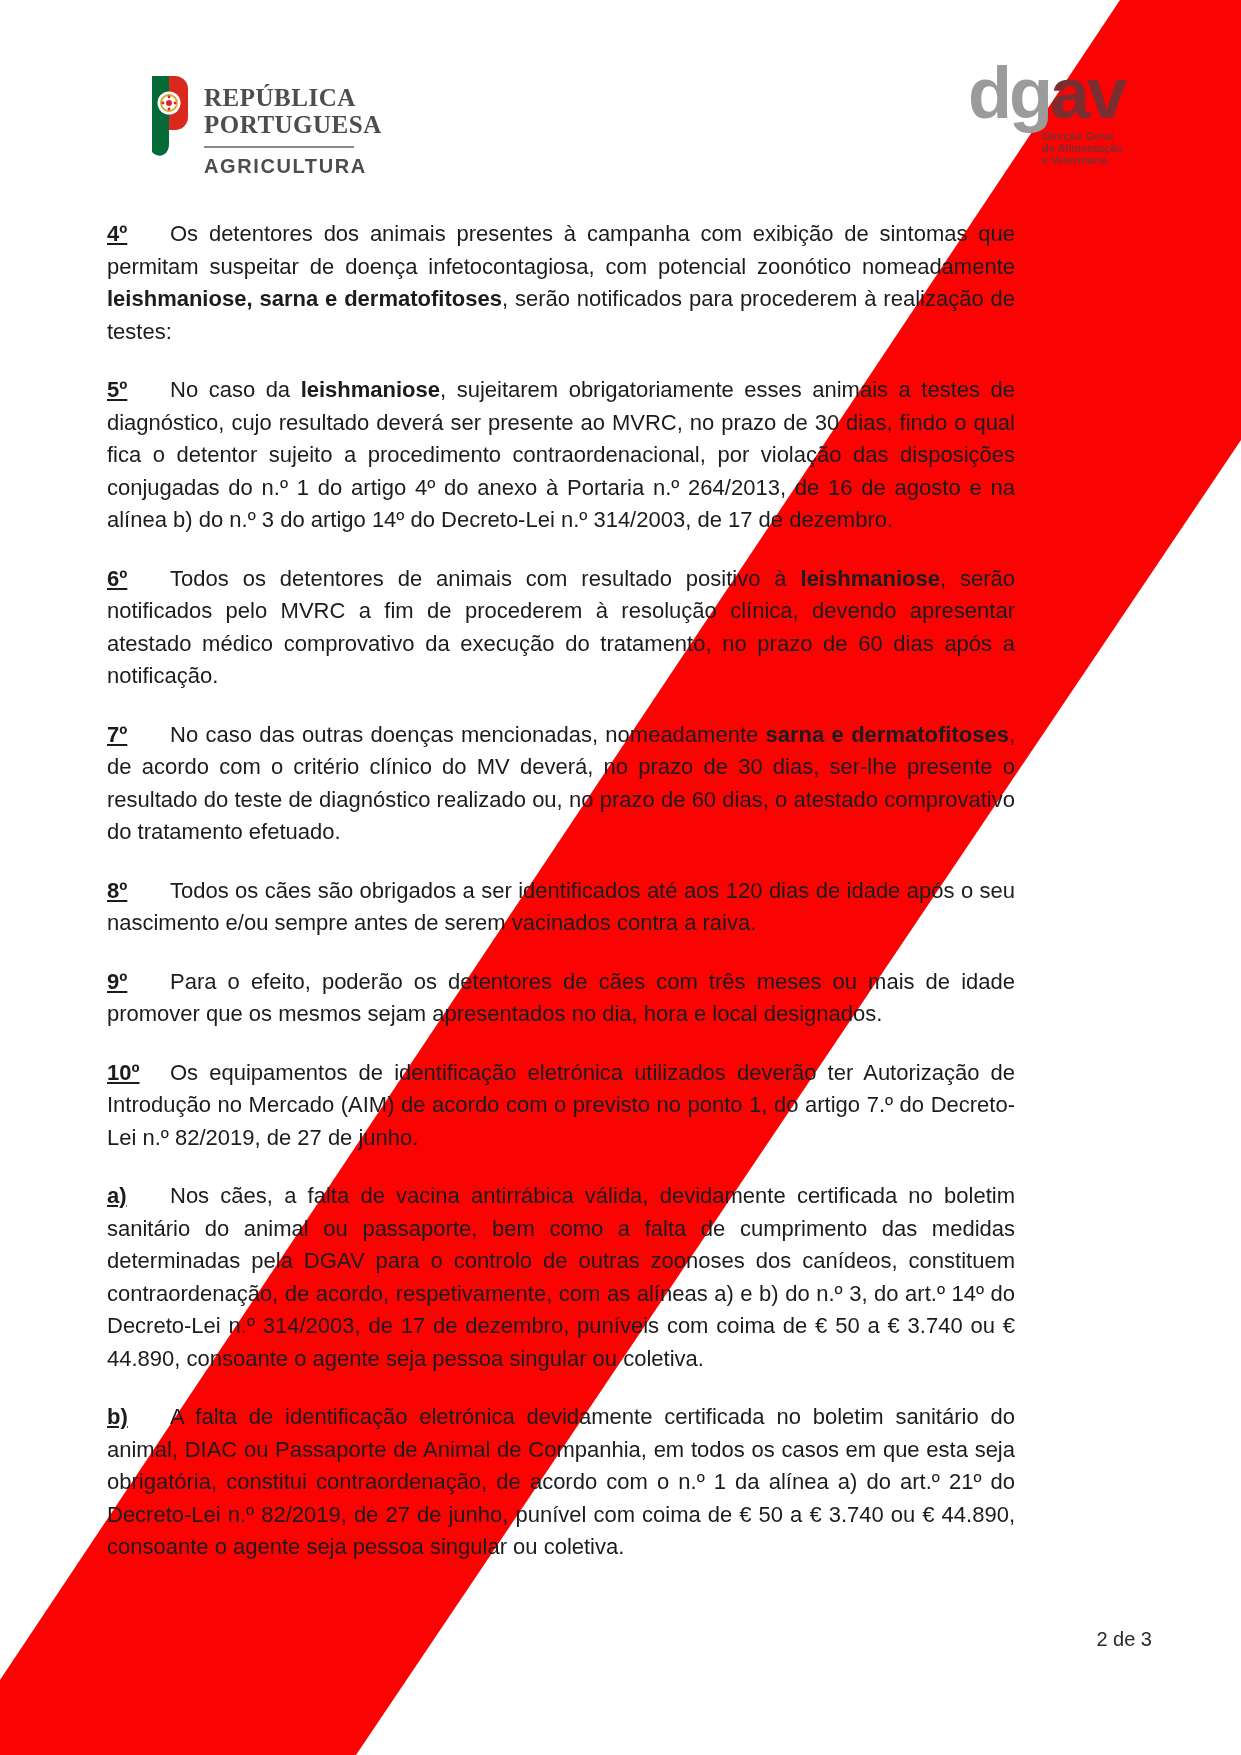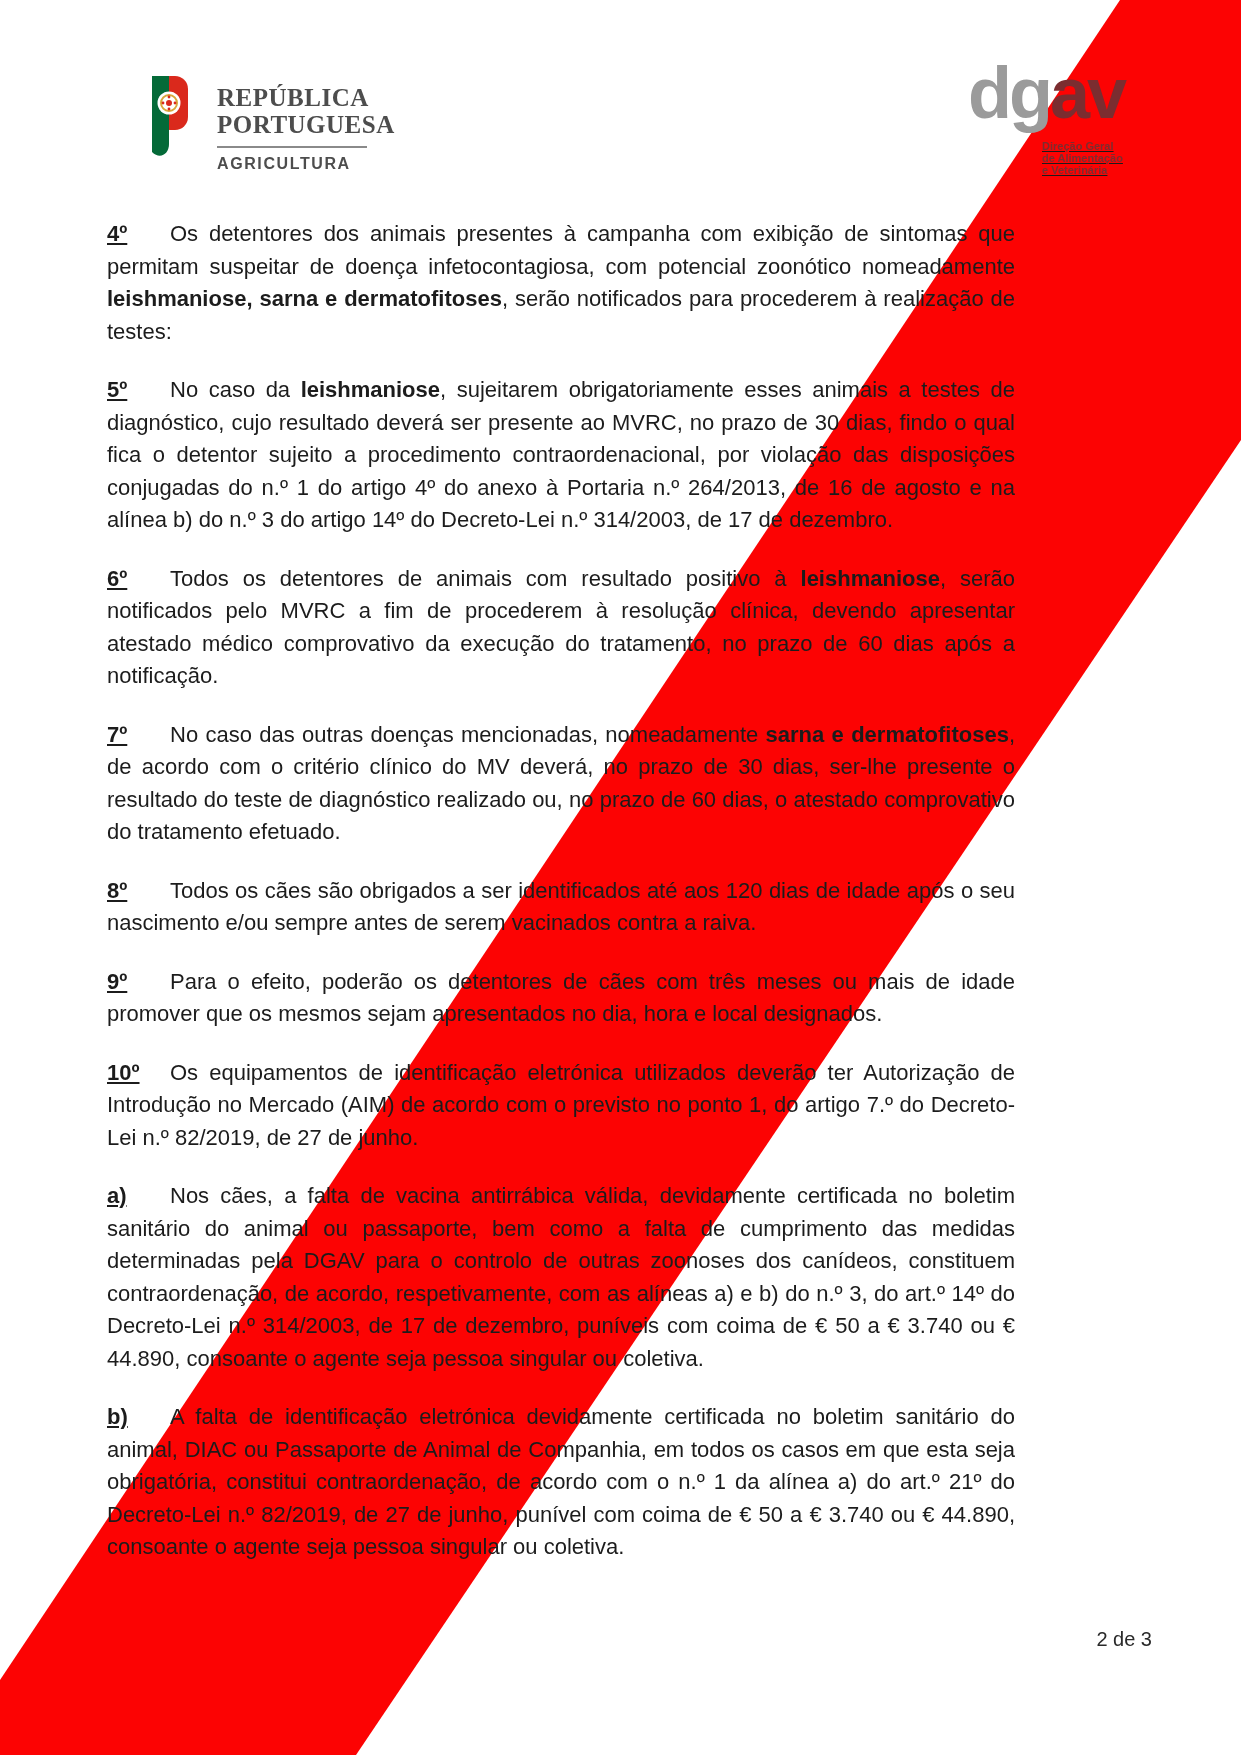--- a/index.html
+++ b/index.html
@@ -18,32 +18,32 @@
     width:1241px;height:1755px;
     background:#ffffff;
     overflow:hidden;
     font-family:"Liberation Sans","DejaVu Sans",sans-serif;
     color:var(--text_dark);
   }
   
   .band{position:absolute;left:0;top:0;width:1241px;height:1755px;z-index:0;}
   .band polygon{fill:var(--watermark_red);}
   
-  .gov-logo{position:absolute;left:150px;top:76px;display:flex;z-index:2;gap:13px;}
+  .gov-logo{position:absolute;left:150px;top:76px;display:flex;z-index:2;}
   .flag-icon{width:38px;height:86px;margin-right:16px;}
   .gov-text{padding-top:8px;}
   .gov-line{font-family:"Liberation Serif","DejaVu Serif",serif;
     font-weight:bold;font-size:25px;line-height:27px;color:var(--logo_gray);letter-spacing:.5px;}
   .gov-rule{width:150px;height:2px;background:#8a8a8a;margin:8px 0 7px 0;}
-  .gov-dept{font-size:16px;font-weight:bold;letter-spacing:1.6px;color:var(--logo_gray);}
+  .gov-dept{font-size:20px;font-weight:bold;letter-spacing:1.6px;color:var(--logo_gray);}
   .dgav-logo{position:absolute;left:968px;top:58px;z-index:2;line-height:1;}
   .dgav-word{font-weight:bold;font-size:72px;letter-spacing:-3px;line-height:70px;}
   .dgav-word .dg{color:var(--dgav_gray);}
   .dgav-word .av{color:var(--dgav_maroon);}
-  .dgav-sub{margin-left:74px;margin-top:12px;text-decoration:underline;}
+  .dgav-sub{margin-left:74px;margin-top:2px;}
   .dgav-sub div{font-size:11px;font-weight:bold;color:var(--dgav_maroon);line-height:12px;}
   
   .doc-body{
     position:absolute;left:107px;top:218px;width:908px;z-index:1;
     font-size:22px;line-height:32.5px;text-align:justify;
   }
   .doc-body p{margin:0 0 26px 0;}
   .pnum{display:inline-block;width:63px;font-weight:bold;text-decoration:underline;}
   .doc-body b{font-weight:bold;}
   .pageno{position:absolute;right:89px;top:1628px;font-size:20px;color:#2a2a2a;z-index:1;}

